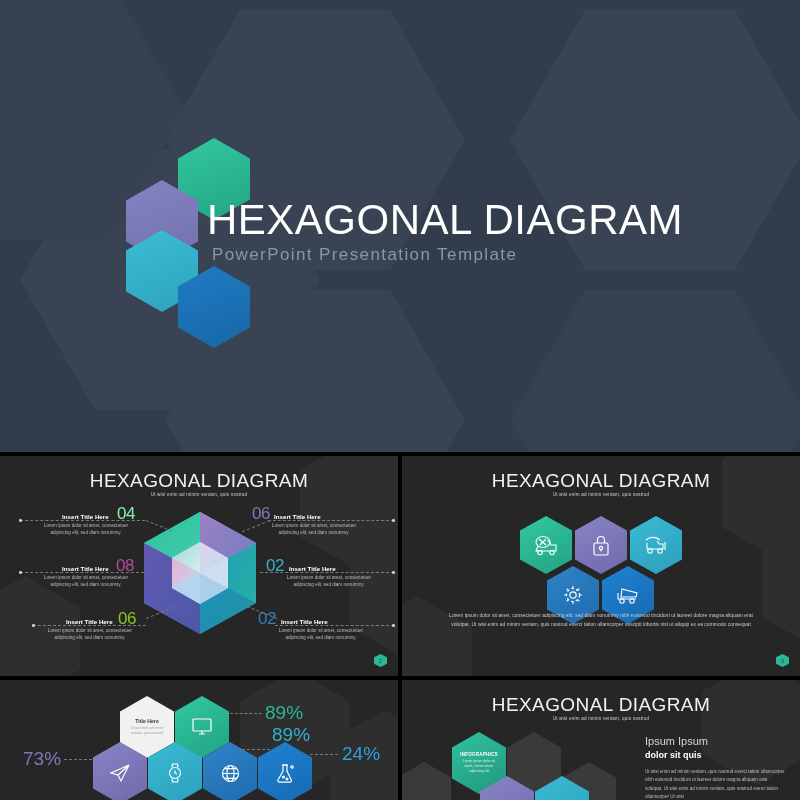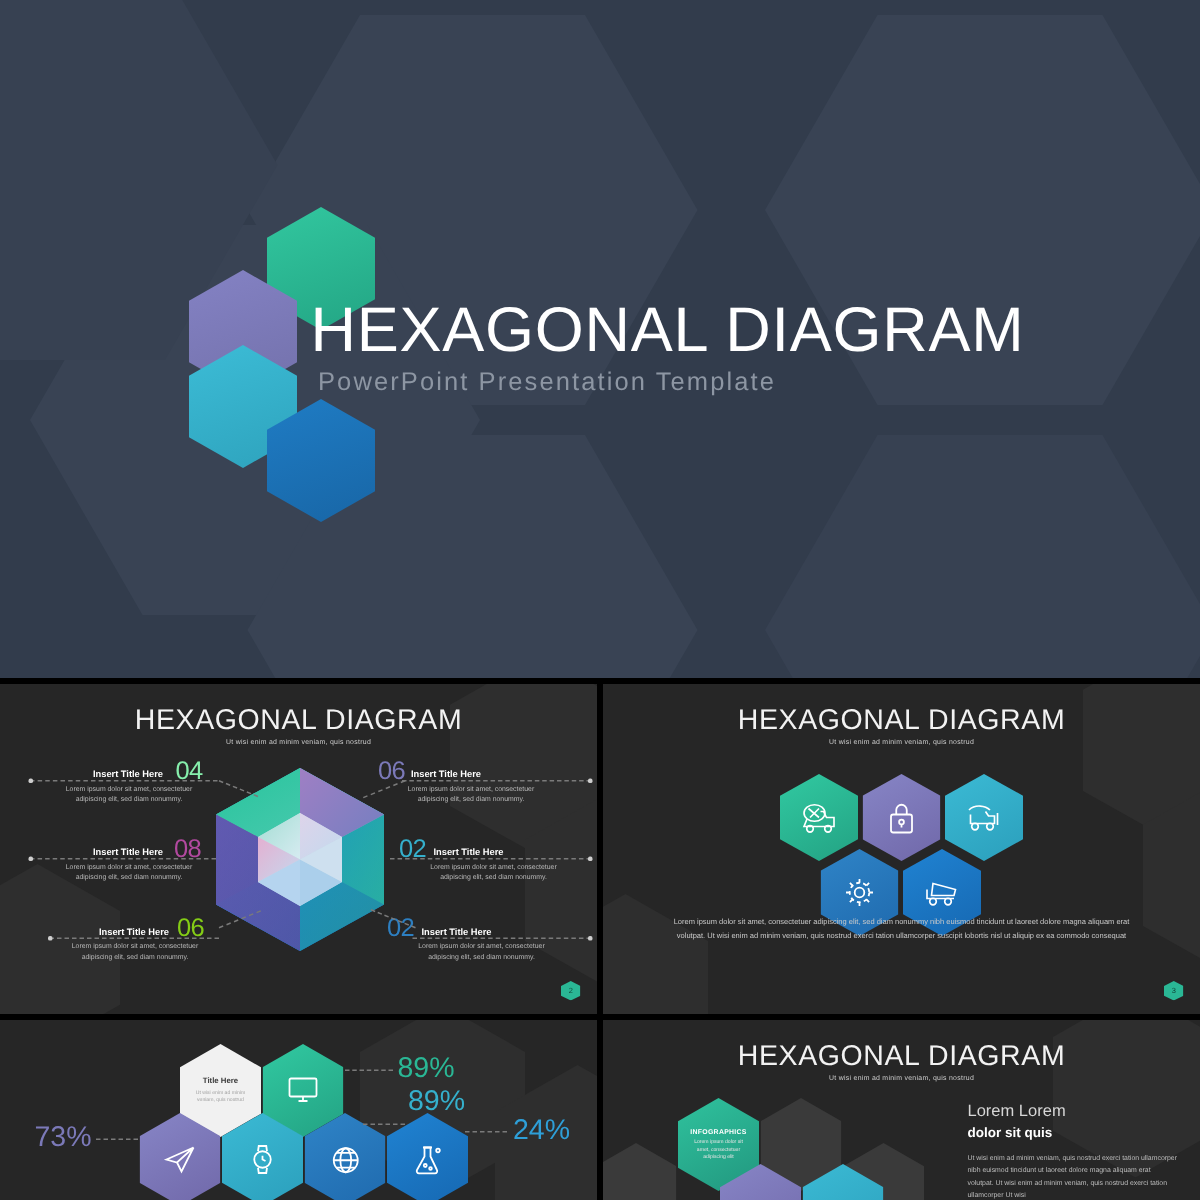--- a/index.html
+++ b/index.html
@@ -365,18 +365,18 @@
       <div class="cap">INFOGRAPHICS</div>
       <div class="sub">Lorem ipsum dolor sit amet, consectetuer adipiscing elit</div>
     </div>
     <div class="lhex" style="left:78px; top:96px; width:54px; height:62px; background:linear-gradient(150deg,#8785c6,#7068a9);">
       
     </div>
     <div class="lhex" style="left:133px; top:96px; width:54px; height:62px; background:linear-gradient(150deg,#3bbad4,#2b9fbc);">
       
     </div>
 
-    <div style="position:absolute; left:243px; top:55px; font-size:11px; color:#d6d6d6; font-weight:300;">Lorem Lorem</div>
+    <div style="position:absolute; left:243px; top:55px; font-size:11px; color:#d6d6d6; font-weight:300;">Ipsum Ipsum</div>
     <div style="position:absolute; left:243px; top:70px; font-size:9px; color:#ffffff; font-weight:bold;">dolor sit quis</div>
     <div style="position:absolute; left:243px; top:88px; width:140px; font-size:4.6px; color:#bdbdbd; line-height:1.85;">Ut wisi enim ad minim veniam, quis nostrud exerci tation ullamcorper nibh euismod tincidunt ut laoreet dolore magna aliquam erat volutpat. Ut wisi enim ad minim veniam, quis nostrud exerci tation ullamcorper Ut wisi</div>
   </div>
 
 </div>
 
 </body></html>

